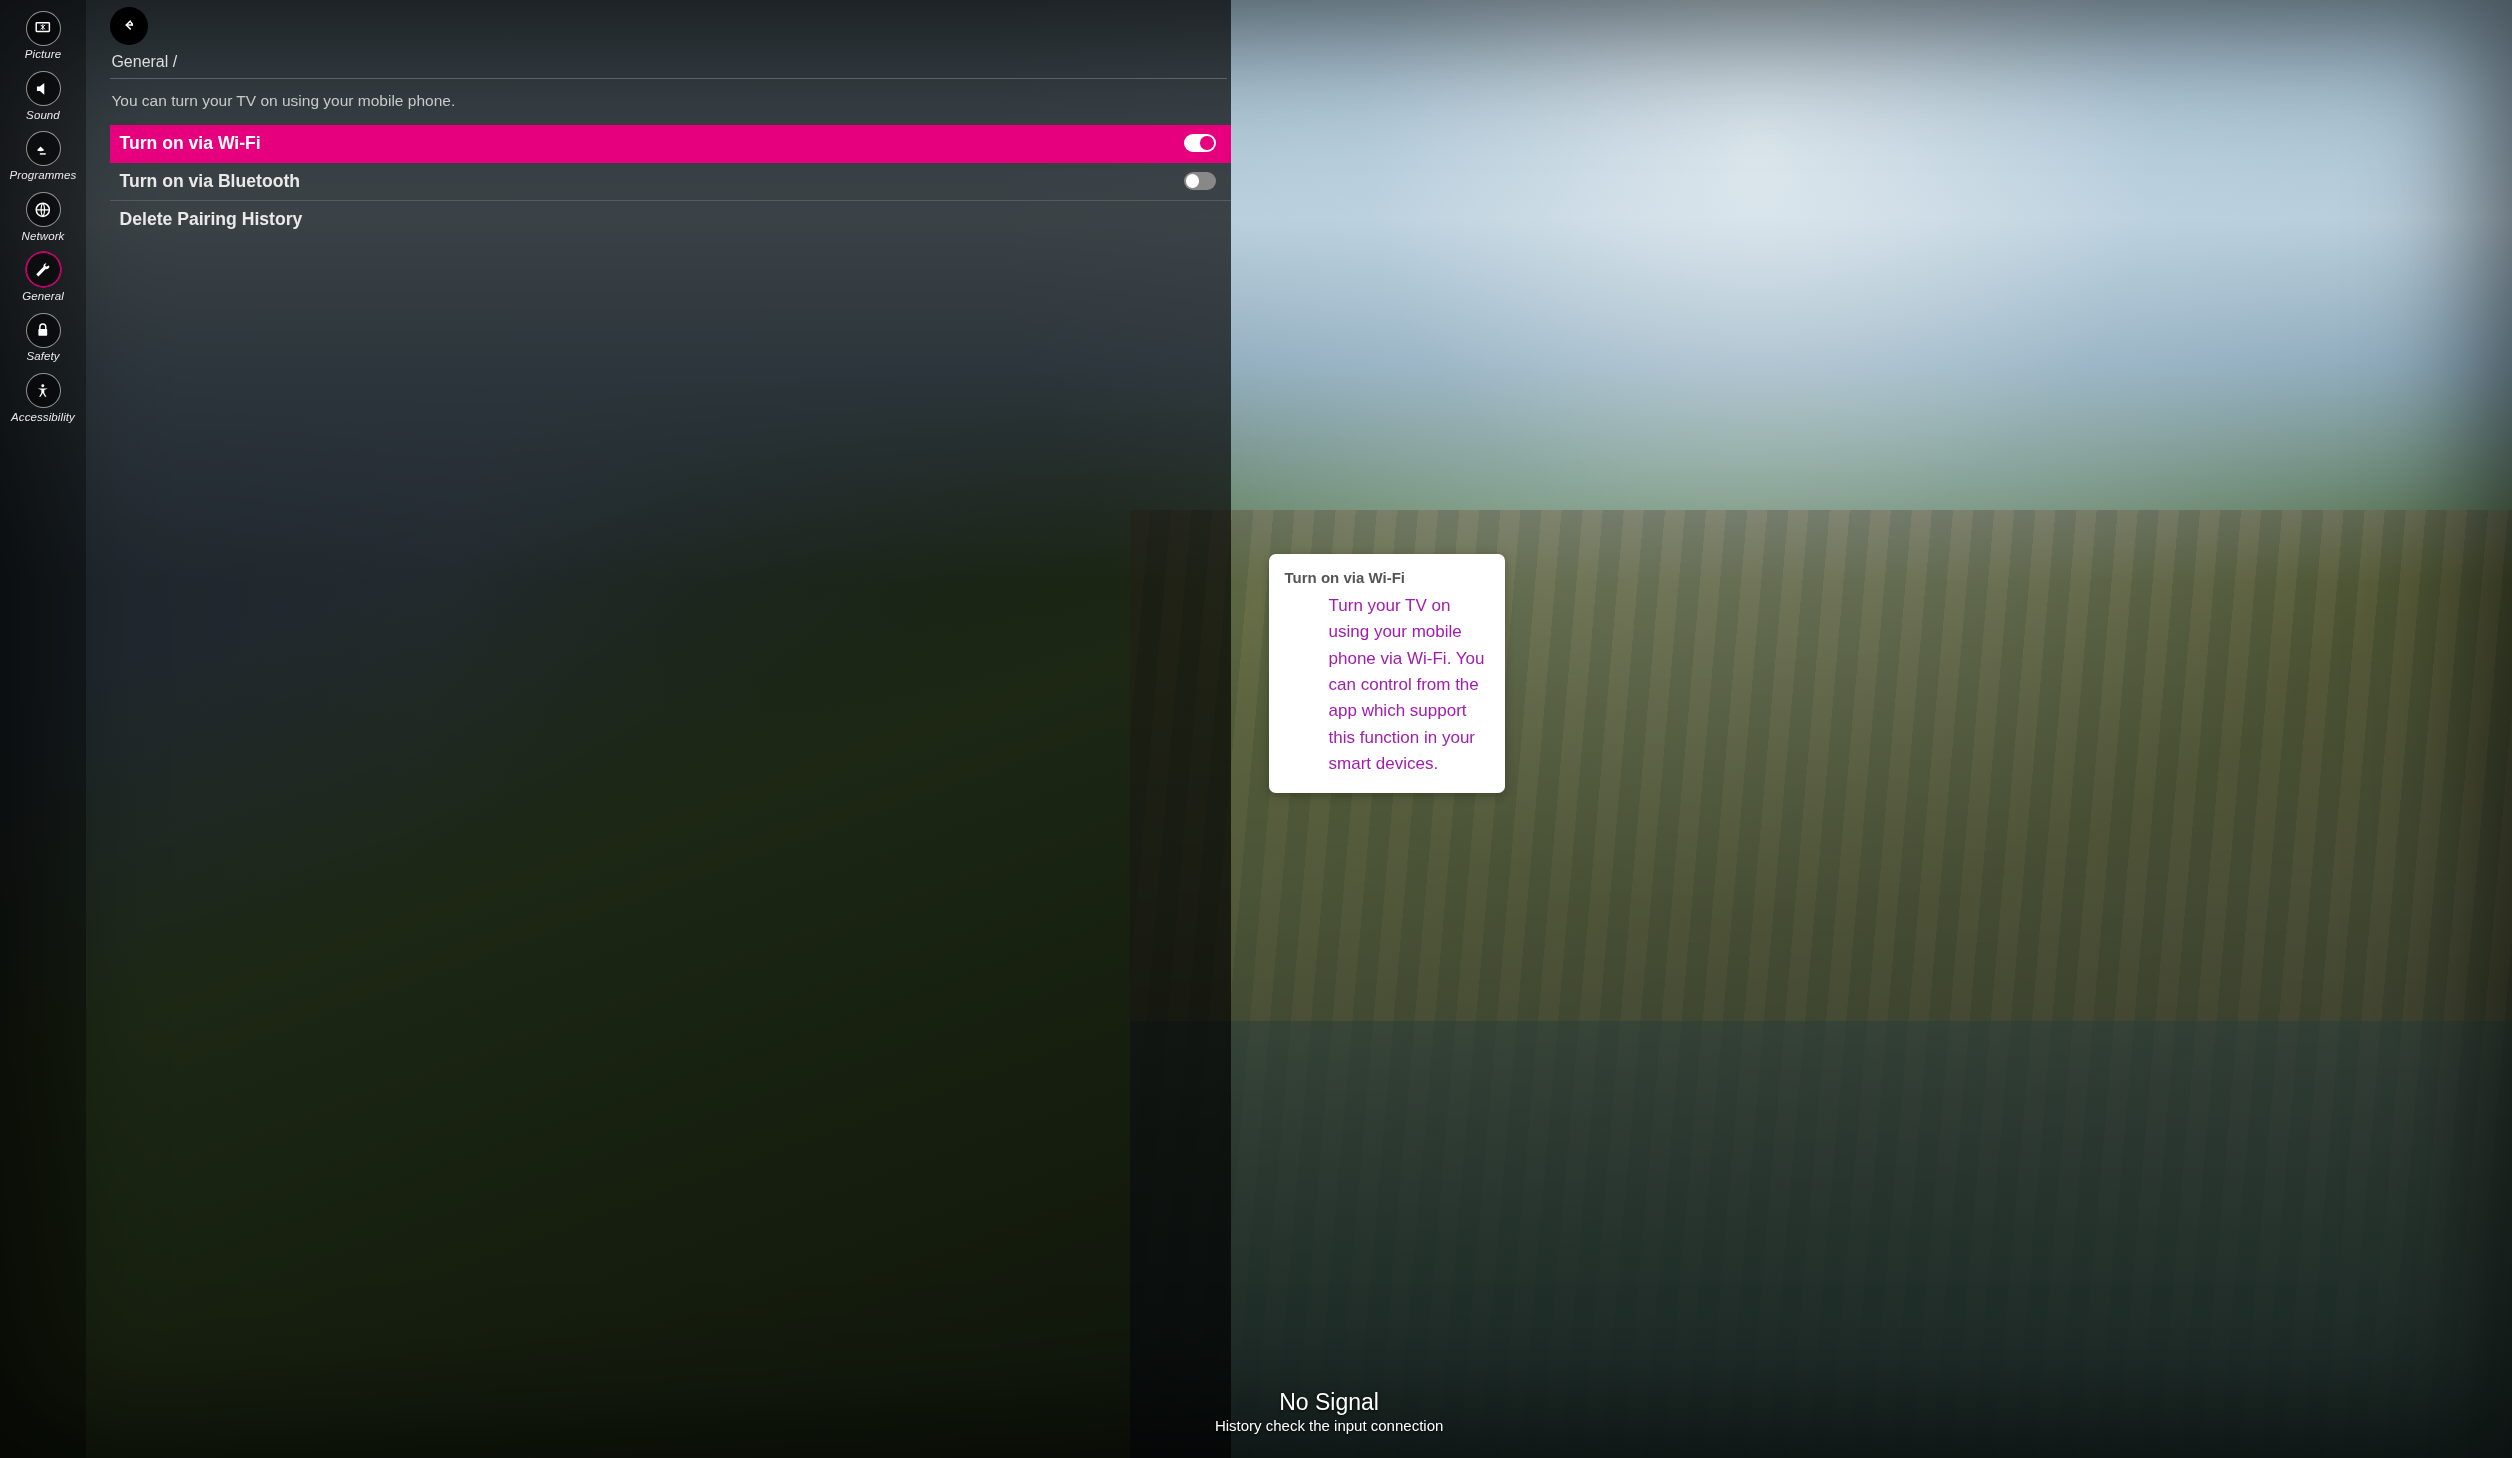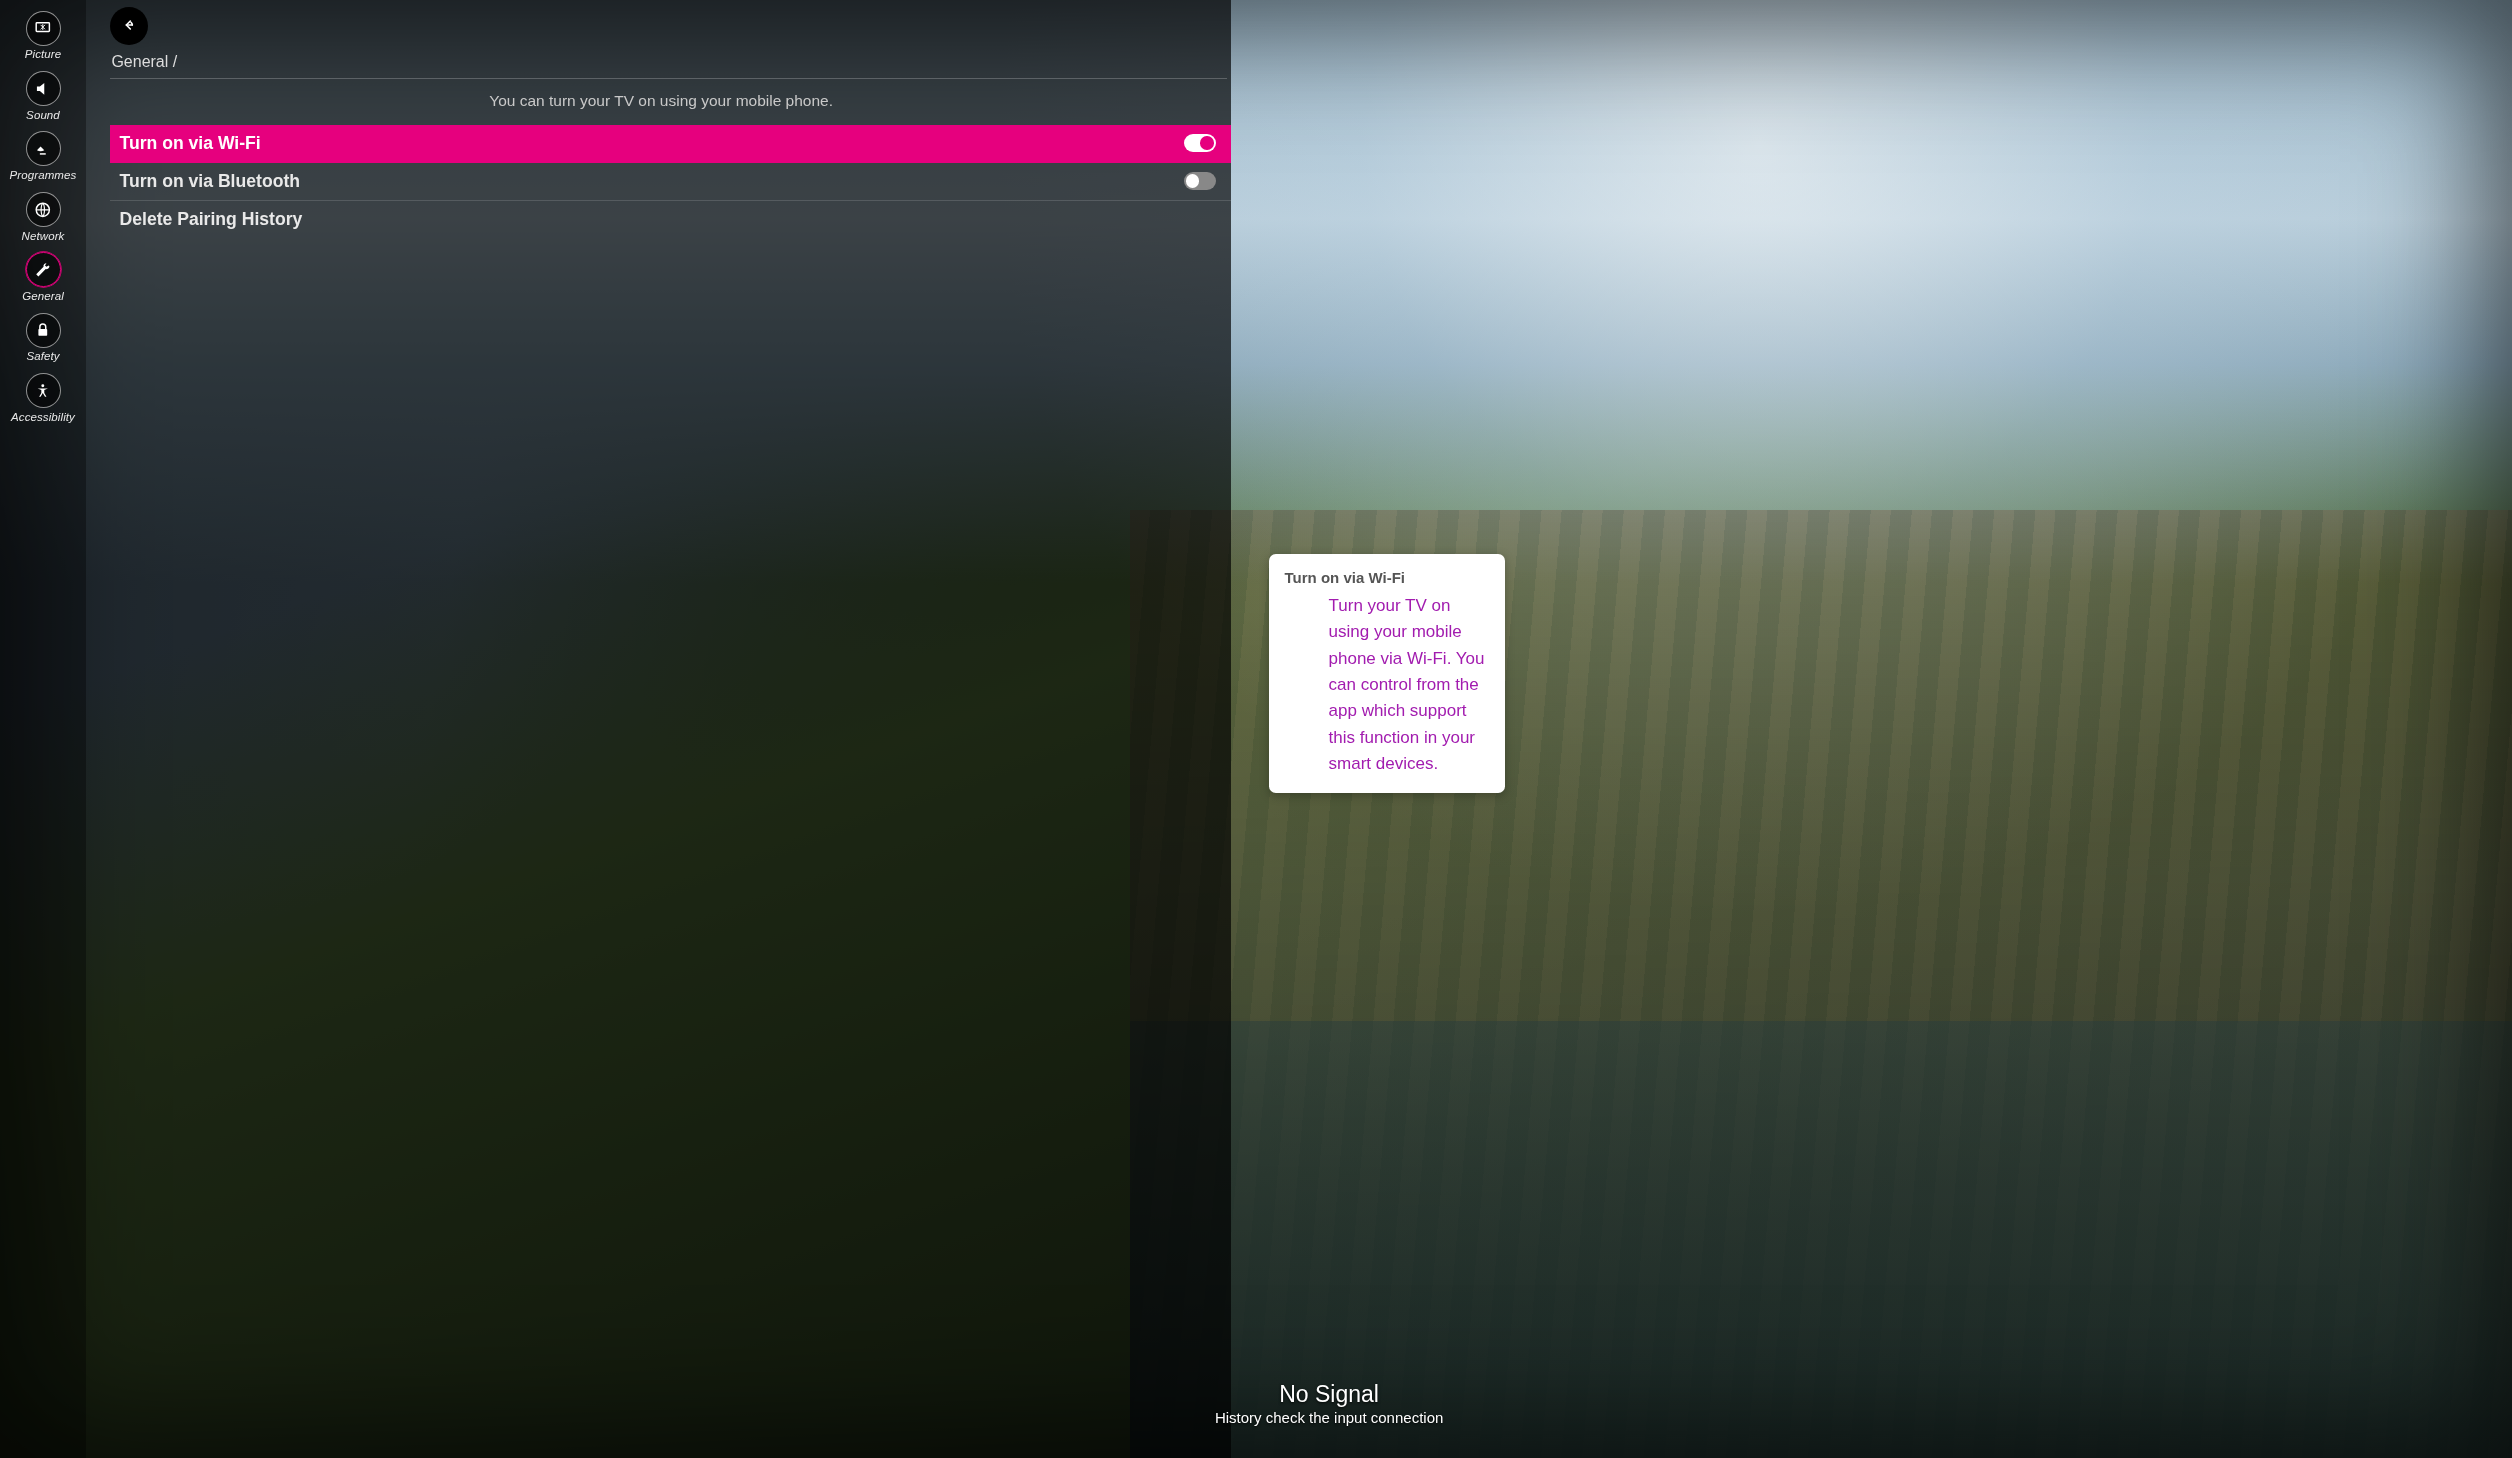--- a/index.html
+++ b/index.html
@@ -95,21 +95,21 @@
   .back-btn {
     width: 38px; height: 38px; border-radius: 50%;
     background: #000; display:flex; align-items:center; justify-content:center;
     cursor:pointer;
     flex-shrink: 0;
   }
   .back-btn svg { width: 16px; height: 16px; stroke:#fff; fill:none; stroke-width:2.4; }
 
   .breadcrumb { font-size: 16px; color: #ddd; margin: 8px 0 6.8px 1.4px; font-weight:500; }
   .divider { height:0.7px; background: rgba(255,255,255,0.22); margin-right: 4px; }
-  .desc { font-size: 15.5px; color: #c9c9c9; line-height: 1.45; padding: 12px 20px 12px 1.4px; text-align: center; }
+  .desc { font-size: 15.5px; color: #c9c9c9; line-height: 1.45; padding: 12px 20px 12px 1.4px; }
 
   .opt-list { display:flex; flex-direction:column; }
   .opt {
     display:flex; align-items:center; justify-content:space-between;
     padding: 8px 15px 8px 9.5px;
     font-size: 17.6px; font-weight: 600; color: #e9e9e9;
     border-bottom: 0.7px solid rgba(255,255,255,0.14);
     cursor:pointer;
   }
   .opt:last-child{ border-bottom:none; }
@@ -140,21 +140,21 @@
     padding: 15px 16px 16px;
     color: #444;
     box-shadow: 0 2.7px 9.5px rgba(0,0,0,0.25);
   }
   .help-title{ font-size: 15px; font-weight:600; color:#555; margin-bottom:6.8px; }
   .help-body{ font-size: 17px; line-height:1.55; color:#a21caf;margin-left:44px; }
 
   
   .no-signal{
     position:absolute; left:50%; transform:translateX(-18%);
-    bottom: 32px;
+    bottom: 24px;
     text-align:center;
     color:#fff;
     text-shadow: 0 0.7px 2.7px rgba(0,0,0,0.85);
   }
   .ns-title{ font-size: 23px; font-weight:500; }
   .ns-sub{ font-size: 15px; margin-top:1.4px; }
 
   
   .vignette{ position:absolute; inset:0; pointer-events:none;
     box-shadow: inset 0 0 122px 27px rgba(0,0,0,0.6); }

